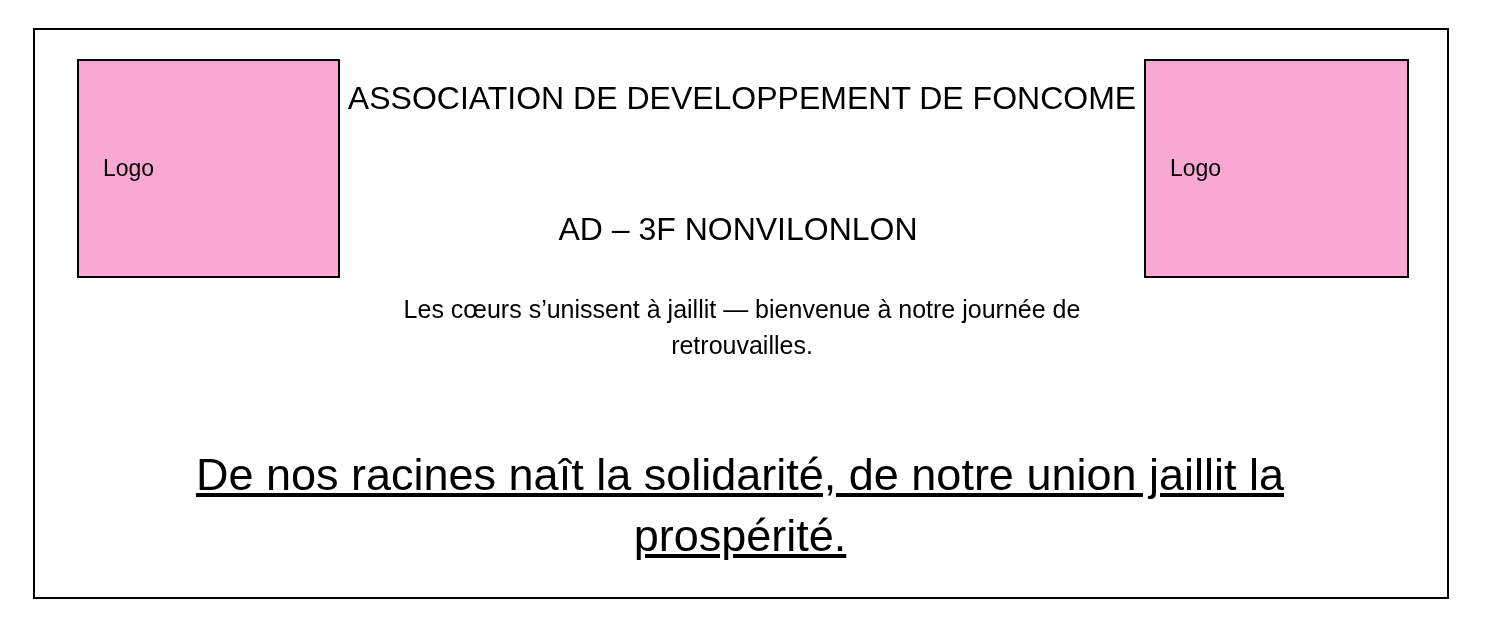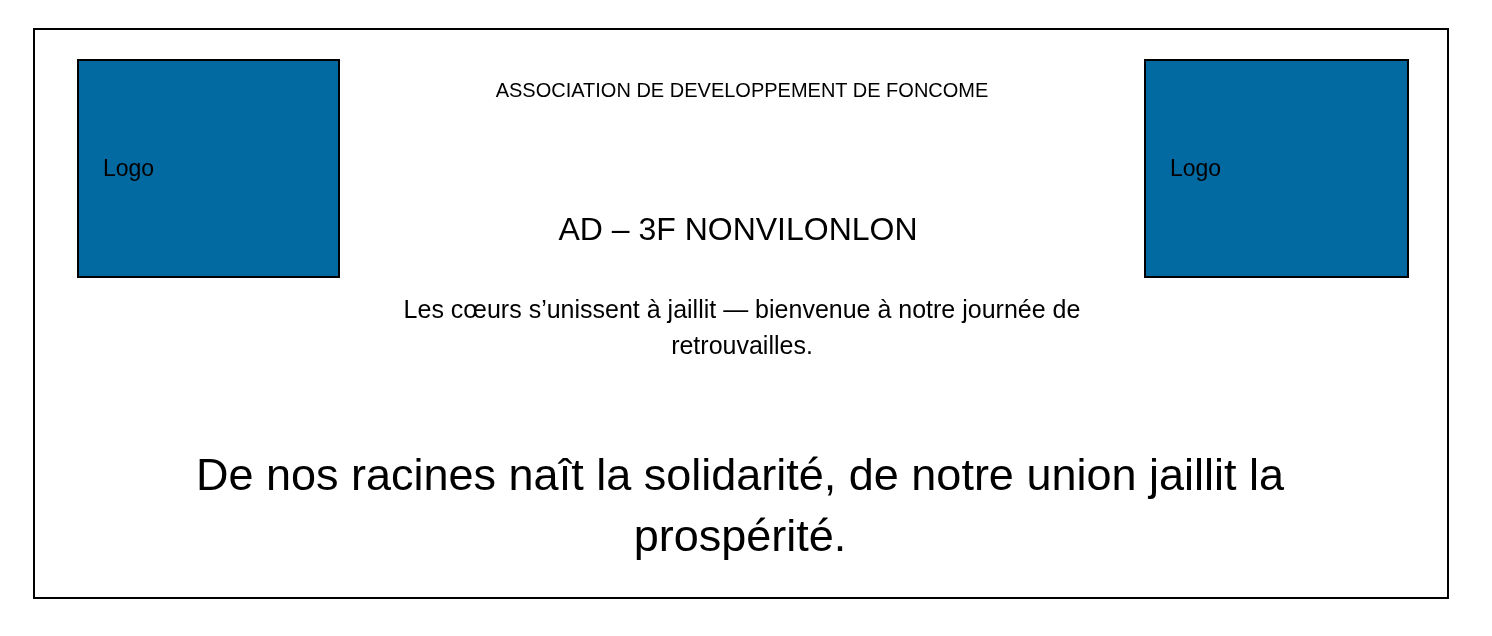--- a/index.html
+++ b/index.html
@@ -21,21 +21,21 @@
     width: 1416px;
     height: 571px;
     border: 2px solid #000000;
     box-sizing: border-box;
     background: #ffffff;
   }
   .logo-box {
     position: absolute;
     border: 2px solid #000000;
     box-sizing: border-box;
-    background: #0369a1;
+    background: #f9a8d4;
   }
   .logo-left {
     left: 42px;
     top: 29px;
     width: 263px;
     height: 219px;
   }
   .logo-right {
     left: 1109px;
     top: 29px;
@@ -50,21 +50,21 @@
     font-size: 23px;
     line-height: 1.2;
     white-space: nowrap;
   }
   .org-title {
     position: absolute;
     left: 305px;
     top: 48px;
     width: 804px;
     text-align: center;
-    font-size: 20px;
+    font-size: 32px;
     line-height: 1.25;
   }
   .sub-title {
     position: absolute;
     left: 305px;
     top: 179px;
     width: 796px;
     text-align: center;
     font-size: 32px;
     line-height: 1.25;
@@ -79,20 +79,21 @@
     line-height: 1.45;
   }
   .motto {
     position: absolute;
     left: 60px;
     top: 415px;
     width: 1290px;
     text-align: center;
     font-size: 45px;
     line-height: 1.35;
+    text-decoration: underline;
   }
 </style>
 </head>
 <body>
 
 <div class="banner">
 
   <div class="logo-box logo-left">
     <span class="logo-label">Logo</span>
   </div>

